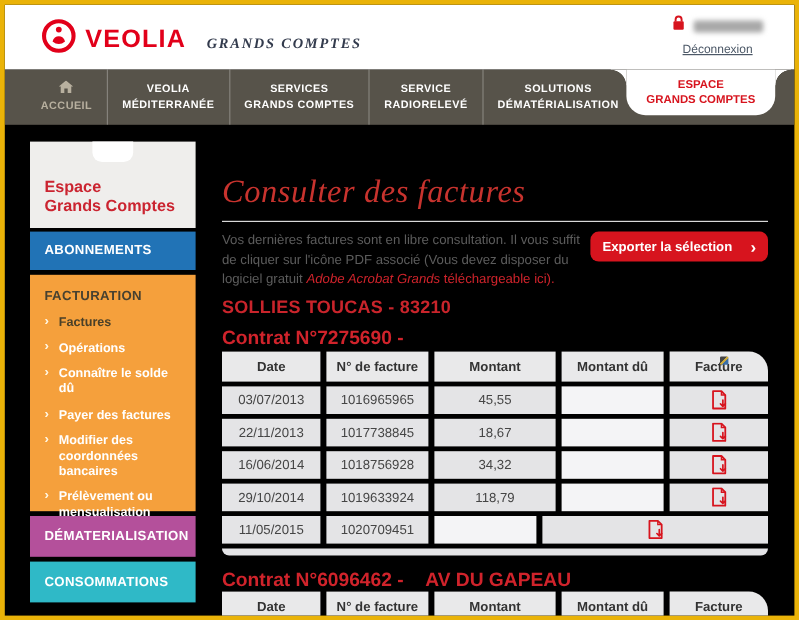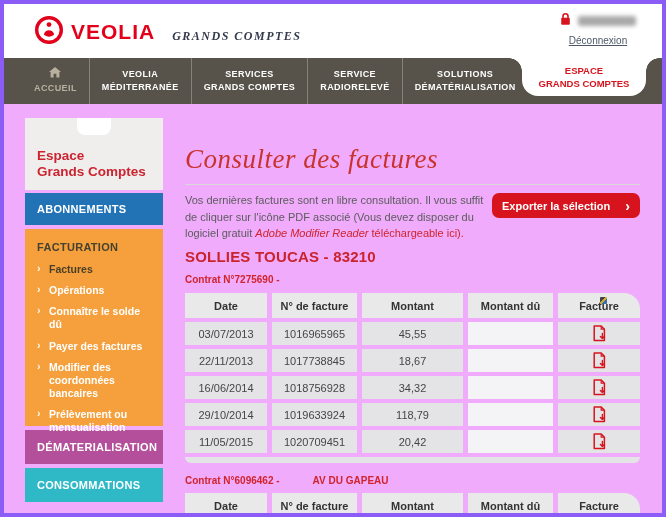--- a/index.html
+++ b/index.html
@@ -1,17 +1,17 @@
 <!DOCTYPE html>
 <html><head>
 <meta charset="utf-8">
 <style>
   html,body{margin:0;padding:0;background:#ffffff;}
-  .viewport{position:relative;width:666px;height:517px;box-sizing:border-box;border:4px solid #8b5cf6;
-    background:#f0abfc;overflow:hidden;font-family:"Liberation Sans",sans-serif;}
+  .viewport{position:relative;width:666px;height:517px;box-sizing:border-box;border:4px solid #eab308;
+    background:#000000;overflow:hidden;font-family:"Liberation Sans",sans-serif;}
 
   
   .top{position:absolute;top:0;left:0;right:0;height:54px;background:#fff;}
   .logo{position:absolute;left:30px;top:11px;display:flex;align-items:center;gap:7px;}
   .brand{font-size:21px;font-weight:bold;color:#e2001a;letter-spacing:1px;}
   .tagline{font-family:"Liberation Serif",serif;font-style:italic;font-weight:bold;font-size:12px;
     color:#333b4d;letter-spacing:1.5px;margin-left:10px;margin-top:8px;}
   .userbox{position:absolute;right:26px;top:8px;display:flex;flex-direction:column;align-items:center;gap:5px;}
   .userline{display:flex;align-items:center;gap:7px;}
   .redacted{display:inline-block;width:58px;height:10px;background:#a8a8a8;border-radius:2px;filter:blur(2px);}
@@ -57,21 +57,21 @@
     font-size:27px;color:#c8332e;letter-spacing:.5px;}
   .divider{position:absolute;top:42px;left:0;width:455px;border-top:1px solid #d8d8d8;}
   .intro{position:absolute;top:50px;left:0;width:302px;font-size:11px;color:#5c5c5c;line-height:1.52;}
   .intro .redem{color:#d0232b;font-style:italic;}
   .intro .red{color:#d0232b;}
   .export-btn{position:absolute;top:51px;right:0;width:148px;height:25px;background:#d7141e;border:none;
     border-radius:7px;color:#fff;font-weight:bold;font-size:11px;display:flex;align-items:center;
     justify-content:space-between;padding:0 10px;box-sizing:border-box;cursor:pointer;font-family:inherit;}
   .export-btn .chev{font-size:14px;line-height:1;}
   .city{position:absolute;top:106px;left:0;font-size:15px;font-weight:bold;color:#c9242b;letter-spacing:.2px;}
-  .contract{position:absolute;left:0;font-size:10px;font-weight:bold;color:#d0232b;display:flex;gap:33px;}
+  .contract{position:absolute;left:0;font-size:16px;font-weight:bold;color:#d0232b;display:flex;gap:18px;}
   .contract.c1{top:132px;} .contract.c2{top:333px;}
   .table{position:absolute;left:0;width:455px;}
   .table.t1{top:151px;} .table.t2{top:351px;}
   .thead{display:flex;gap:5px;}
   .th{height:25px;background:#e9e9ea;display:flex;align-items:center;justify-content:center;
     font-size:11px;font-weight:bold;color:#333;position:relative;}
   .trow{display:flex;gap:5px;margin-top:4px;}
   .td{height:23px;background:#e4e4e6;display:flex;align-items:center;justify-content:center;
     font-size:11px;color:#454545;}
   .c-date{width:82px;} .c-inv{width:85px;} .c-amt{width:101px;} .c-due{width:85px;} .c-pdf{flex:1;}
@@ -182,21 +182,21 @@
       </div>
     </div>
     <div class="side-bar magenta">DÉMATERIALISATION</div>
     <div class="side-bar teal">CONSOMMATIONS</div>
   </div>
 
   <div class="main">
     <div class="page-title">Consulter des factures</div>
     <div class="divider"></div>
 
-    <div class="intro"><span>Vos dernières factures sont en libre consultation. Il vous suffit de cliquer sur l'icône PDF associé (Vous devez disposer du logiciel gratuit </span><span class="redem">Adobe Modifier Reader</span><span class="red"> téléchargeable ici).</span></div>
+    <div class="intro"><span>Vos dernières factures sont en libre consultation. Il vous suffit de cliquer sur l'icône PDF associé (Vous devez disposer du logiciel gratuit </span><span class="redem">Adobe Acrobat Grands</span><span class="red"> téléchargeable ici).</span></div>
 
     <button class="export-btn">
       <span>Exporter la sélection</span>
       <span class="chev">›</span>
     </button>
 
     <div class="city">SOLLIES TOUCAS - 83210</div>
 
     <div class="contract c1">
       <span>Contrat N°7275690 -</span>
@@ -273,21 +273,20 @@
                 <path d="M9.2 1 v3.2 h3.2" fill="none" stroke="#d7141e" stroke-width="1.2"></path>
                 <path d="M10.4 8.4 v5.2 m0 0 l-2-2 m2 2 l2-2" stroke="#d7141e" stroke-width="1.4" fill="none" stroke-linecap="round"></path>
               </svg>
           </button>
         </div>
       </div>
 
       <div class="trow">
         <div class="td c-date">11/05/2015</div>
         <div class="td c-inv">1020709451</div>
-        <div class="td c-amt">20,42</div>
         <div class="td c-due"></div>
         <div class="td c-pdf">
           <button class="pdf-btn">
             <svg width="15" height="17" viewBox="0 0 15 17">
                 <path d="M2.2 1 h7 l3.2 3.2 v11.2 h-10.2 z" fill="none" stroke="#d7141e" stroke-width="1.5" stroke-linejoin="round"></path>
                 <path d="M9.2 1 v3.2 h3.2" fill="none" stroke="#d7141e" stroke-width="1.2"></path>
                 <path d="M10.4 8.4 v5.2 m0 0 l-2-2 m2 2 l2-2" stroke="#d7141e" stroke-width="1.4" fill="none" stroke-linecap="round"></path>
               </svg>
           </button>
         </div>

